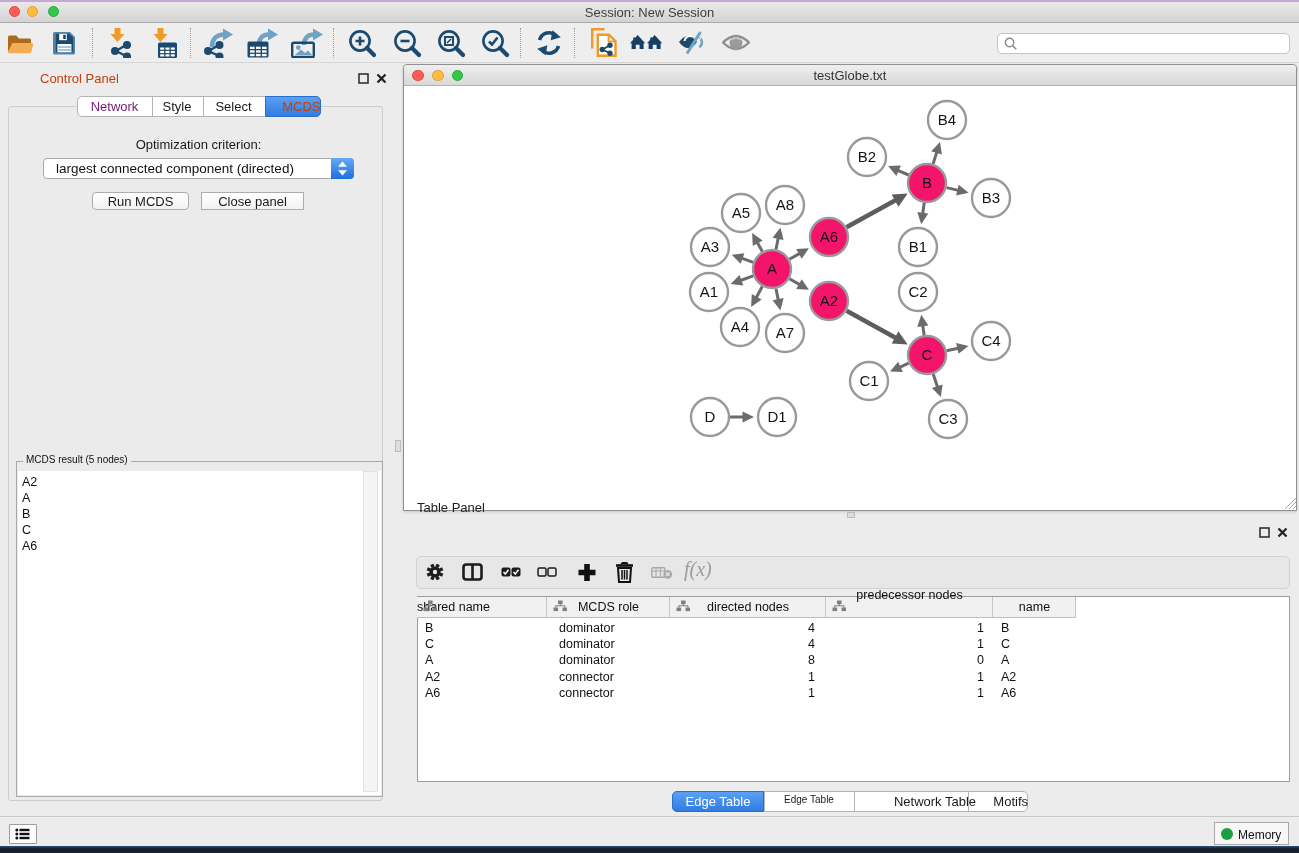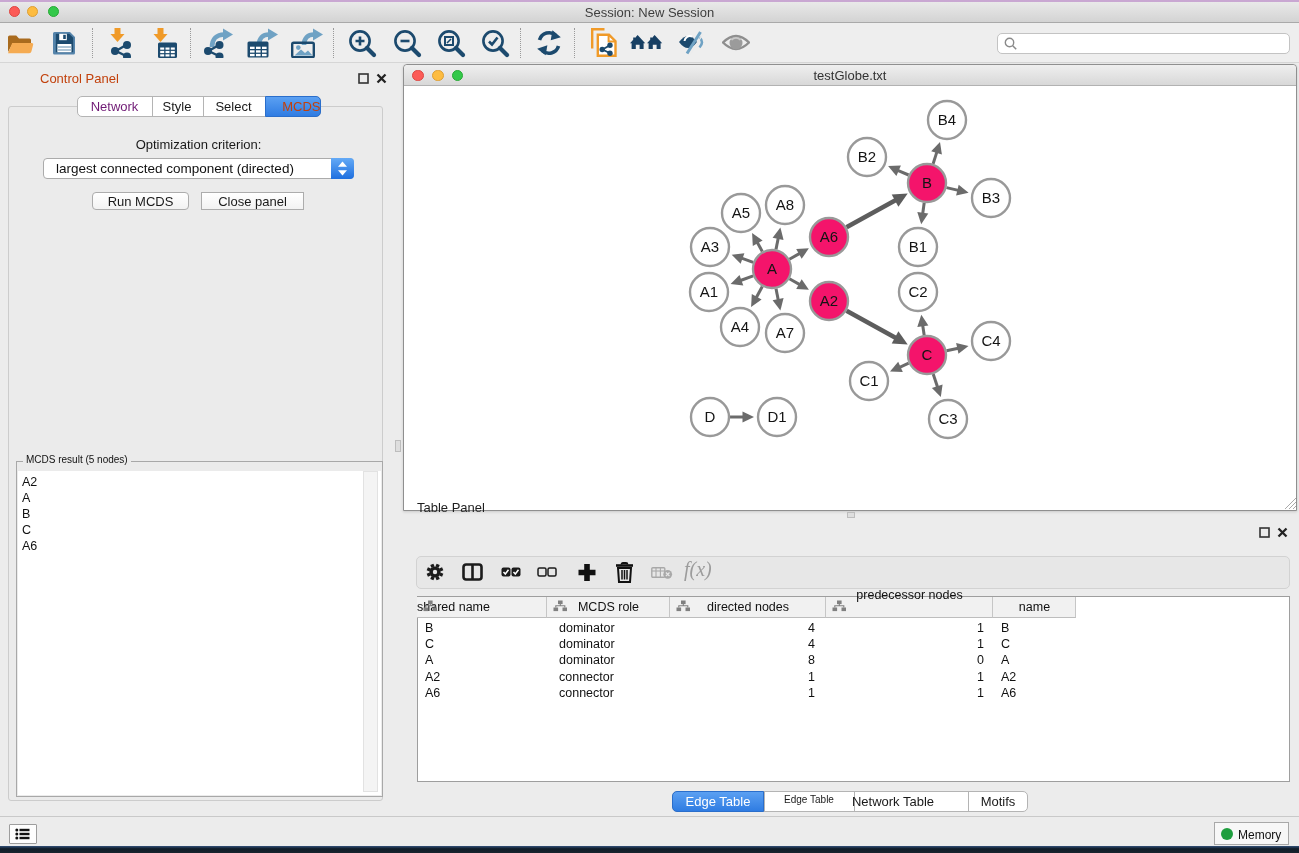--- a/index.html
+++ b/index.html
@@ -410,23 +410,23 @@
 <div class="txt" style="left:559px;top:686px;font-size:12.5px;color:#111">connector</div>
 <div class="txt" style="left:700px;top:686px;width:115px;text-align:right;font-size:12.5px;color:#111">1</div>
 <div class="txt" style="left:870px;top:686px;width:114px;text-align:right;font-size:12.5px;color:#111">1</div>
 <div class="txt" style="left:1001px;top:686px;font-size:12.5px;color:#111">A6</div>
 <div class="abs" style="left:672px;top:791px;width:356px;height:21px;background:#fff;border:1px solid #b4b4b4;border-radius:5px"></div>
 <div class="abs" style="left:672px;top:791px;width:92px;height:21px;background:linear-gradient(#5ba0f2,#2f7ce2);border:1px solid #2a6ecb;border-radius:5px 0 0 5px"></div>
 <div class="txt" style="left:672px;top:794px;width:92px;text-align:center;font-size:13px;color:#fff">Edge Table</div>
 <div class="abs" style="left:764px;top:791px;width:0;height:21px;border-left:1px solid #b4b4b4"></div>
 <div class="txt" style="left:764px;top:794px;width:90px;text-align:center;font-size:10px;color:#1a1a1a">Edge Table</div>
 <div class="abs" style="left:854px;top:791px;width:0;height:21px;border-left:1px solid #b4b4b4"></div>
-<div class="txt" style="left:836px;top:794px;width:114px;text-align:center;font-size:13px;color:#1a1a1a">Network Table</div>
+<div class="txt" style="left:878px;top:794px;width:114px;text-align:center;font-size:13px;color:#1a1a1a">Network Table</div>
 <div class="abs" style="left:968px;top:791px;width:0;height:21px;border-left:1px solid #b4b4b4"></div>
-<div class="txt" style="left:968px;top:794px;width:60px;text-align:center;font-size:13px;color:#1a1a1a">Motifs</div>
+<div class="txt" style="left:968px;top:794px;width:60px;text-align:right;font-size:13px;color:#1a1a1a">Motifs</div>
 <div class="abs" style="left:0;top:816px;width:1299px;height:30px;background:#ececec;border-top:1px solid #c9c9c9"></div>
 <div class="abs" style="left:9px;top:824px;width:28px;height:20px;background:#fdfdfd;border:1px solid #9d9d9d;border-radius:1px"></div>
 <svg class="abs" style="left:15px;top:828px" width="17" height="12">
     <g fill="#111">
       <circle cx="1.8" cy="2" r="1.5"></circle>
       <circle cx="1.8" cy="6" r="1.5"></circle>
       <circle cx="1.8" cy="10" r="1.5"></circle>
       <rect x="4.5" y="0.8" width="10" height="2.4"></rect>
       <rect x="4.5" y="4.8" width="10" height="2.4"></rect>
       <rect x="4.5" y="8.8" width="10" height="2.4"></rect>

